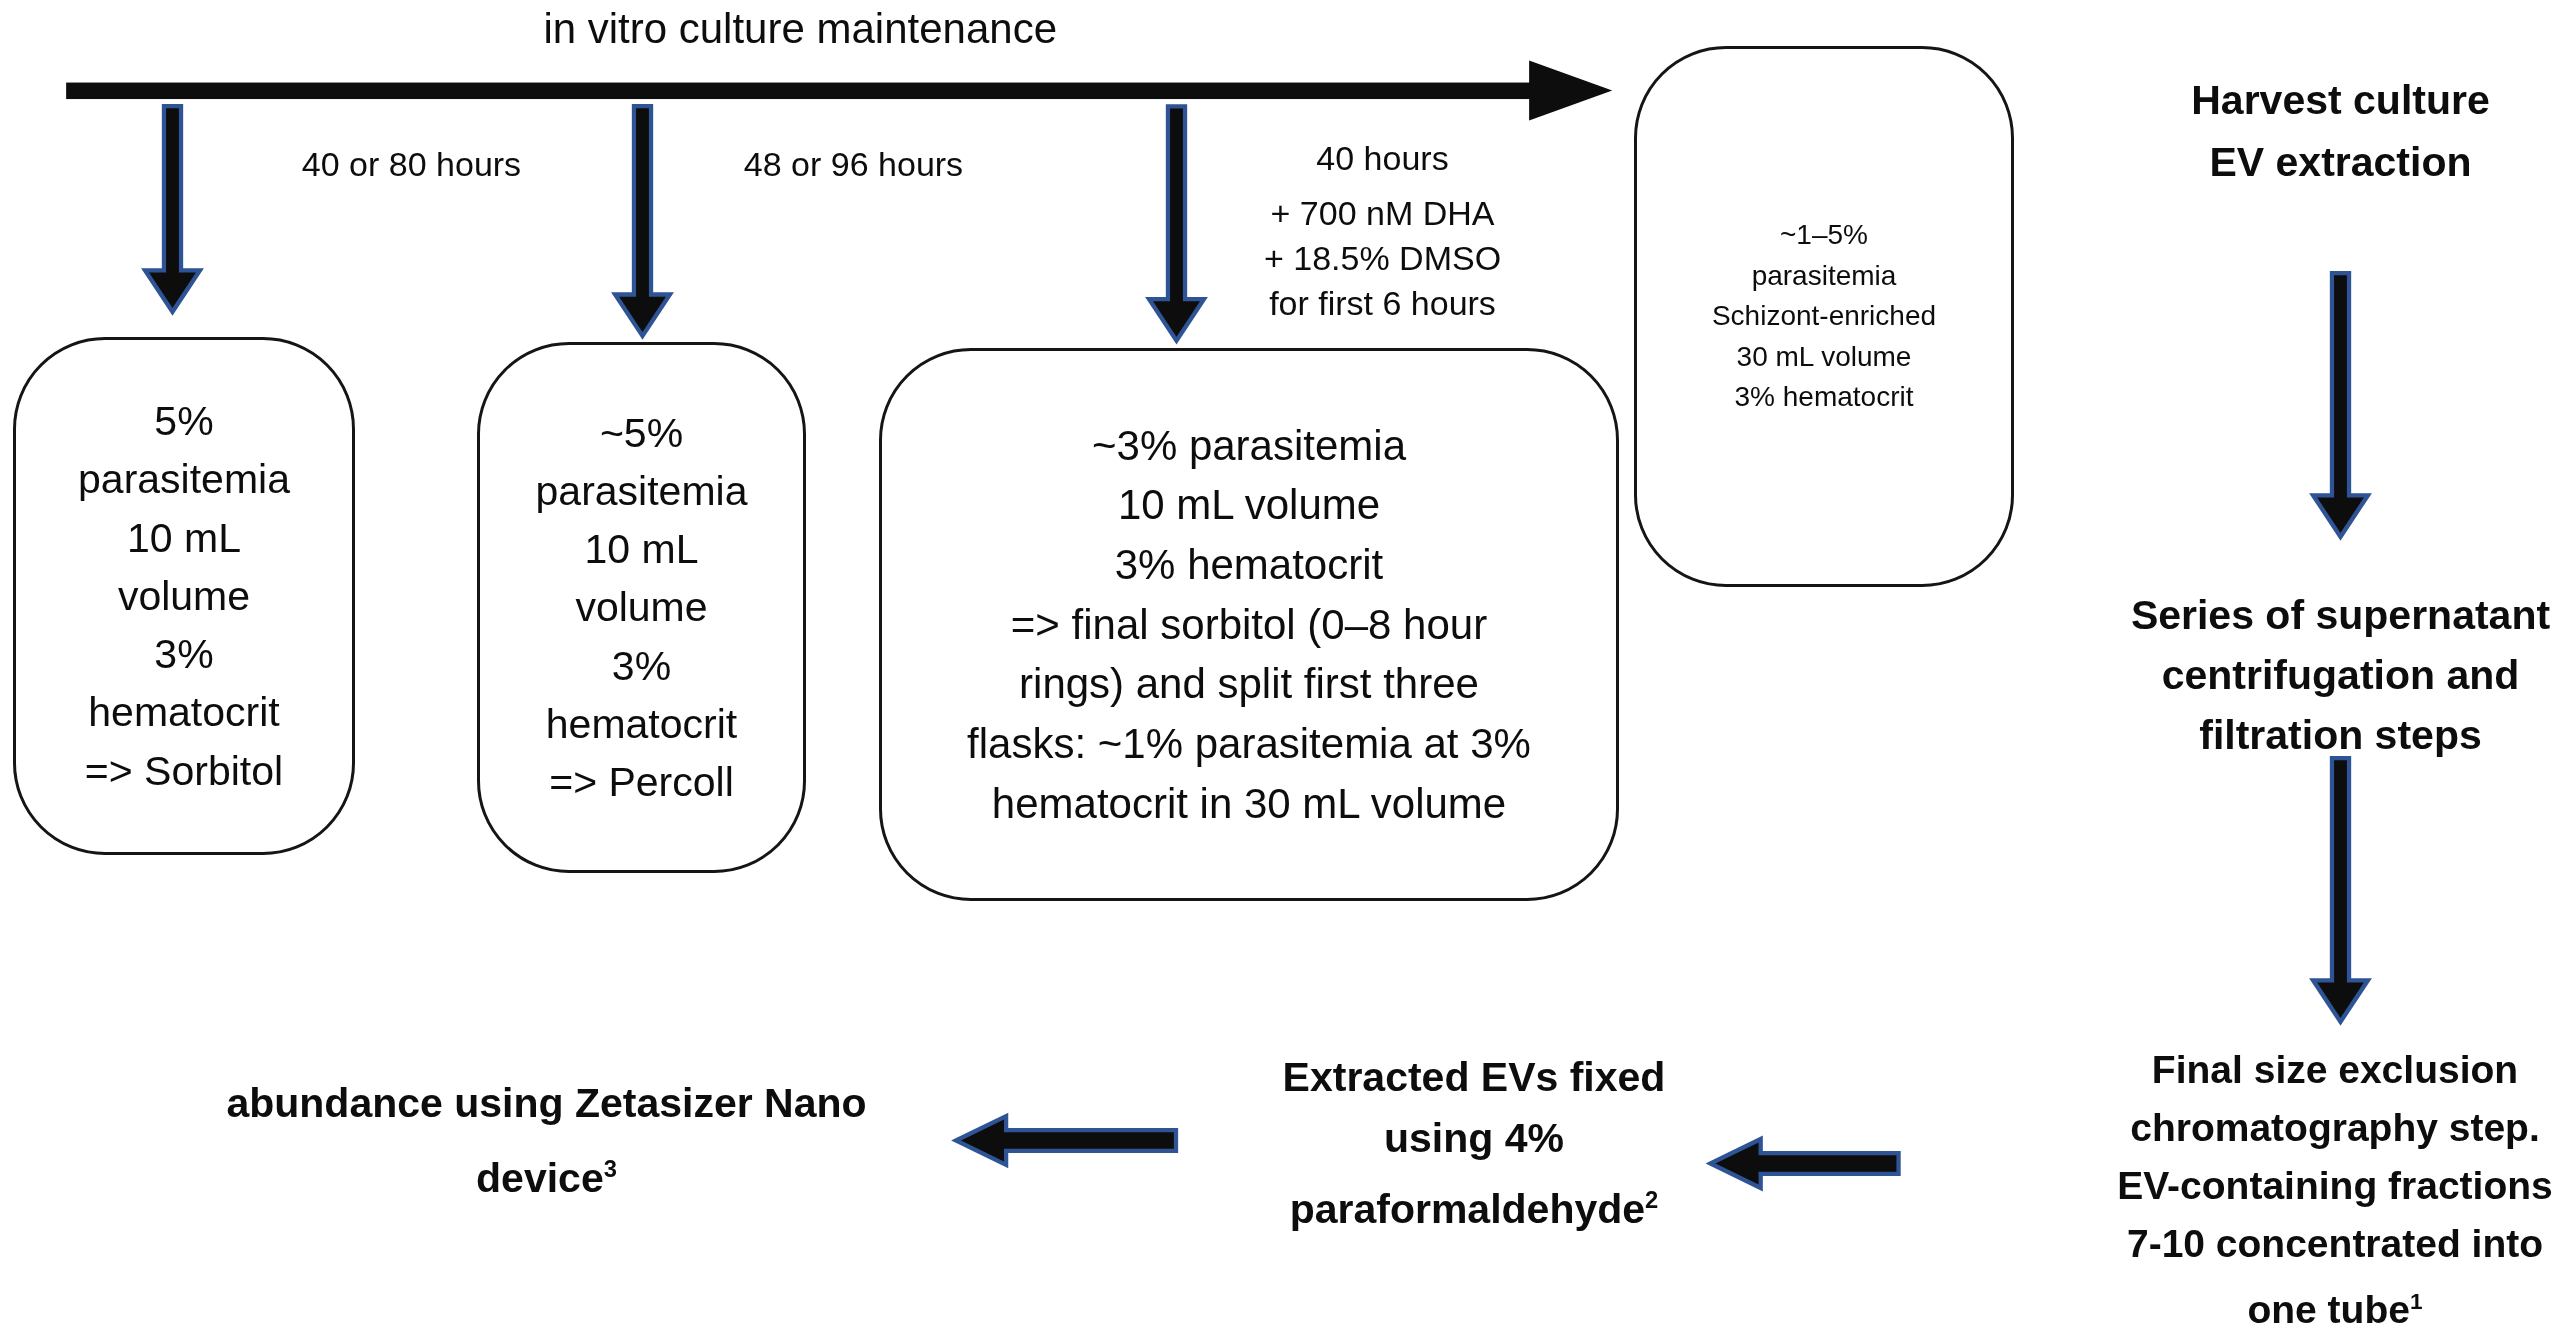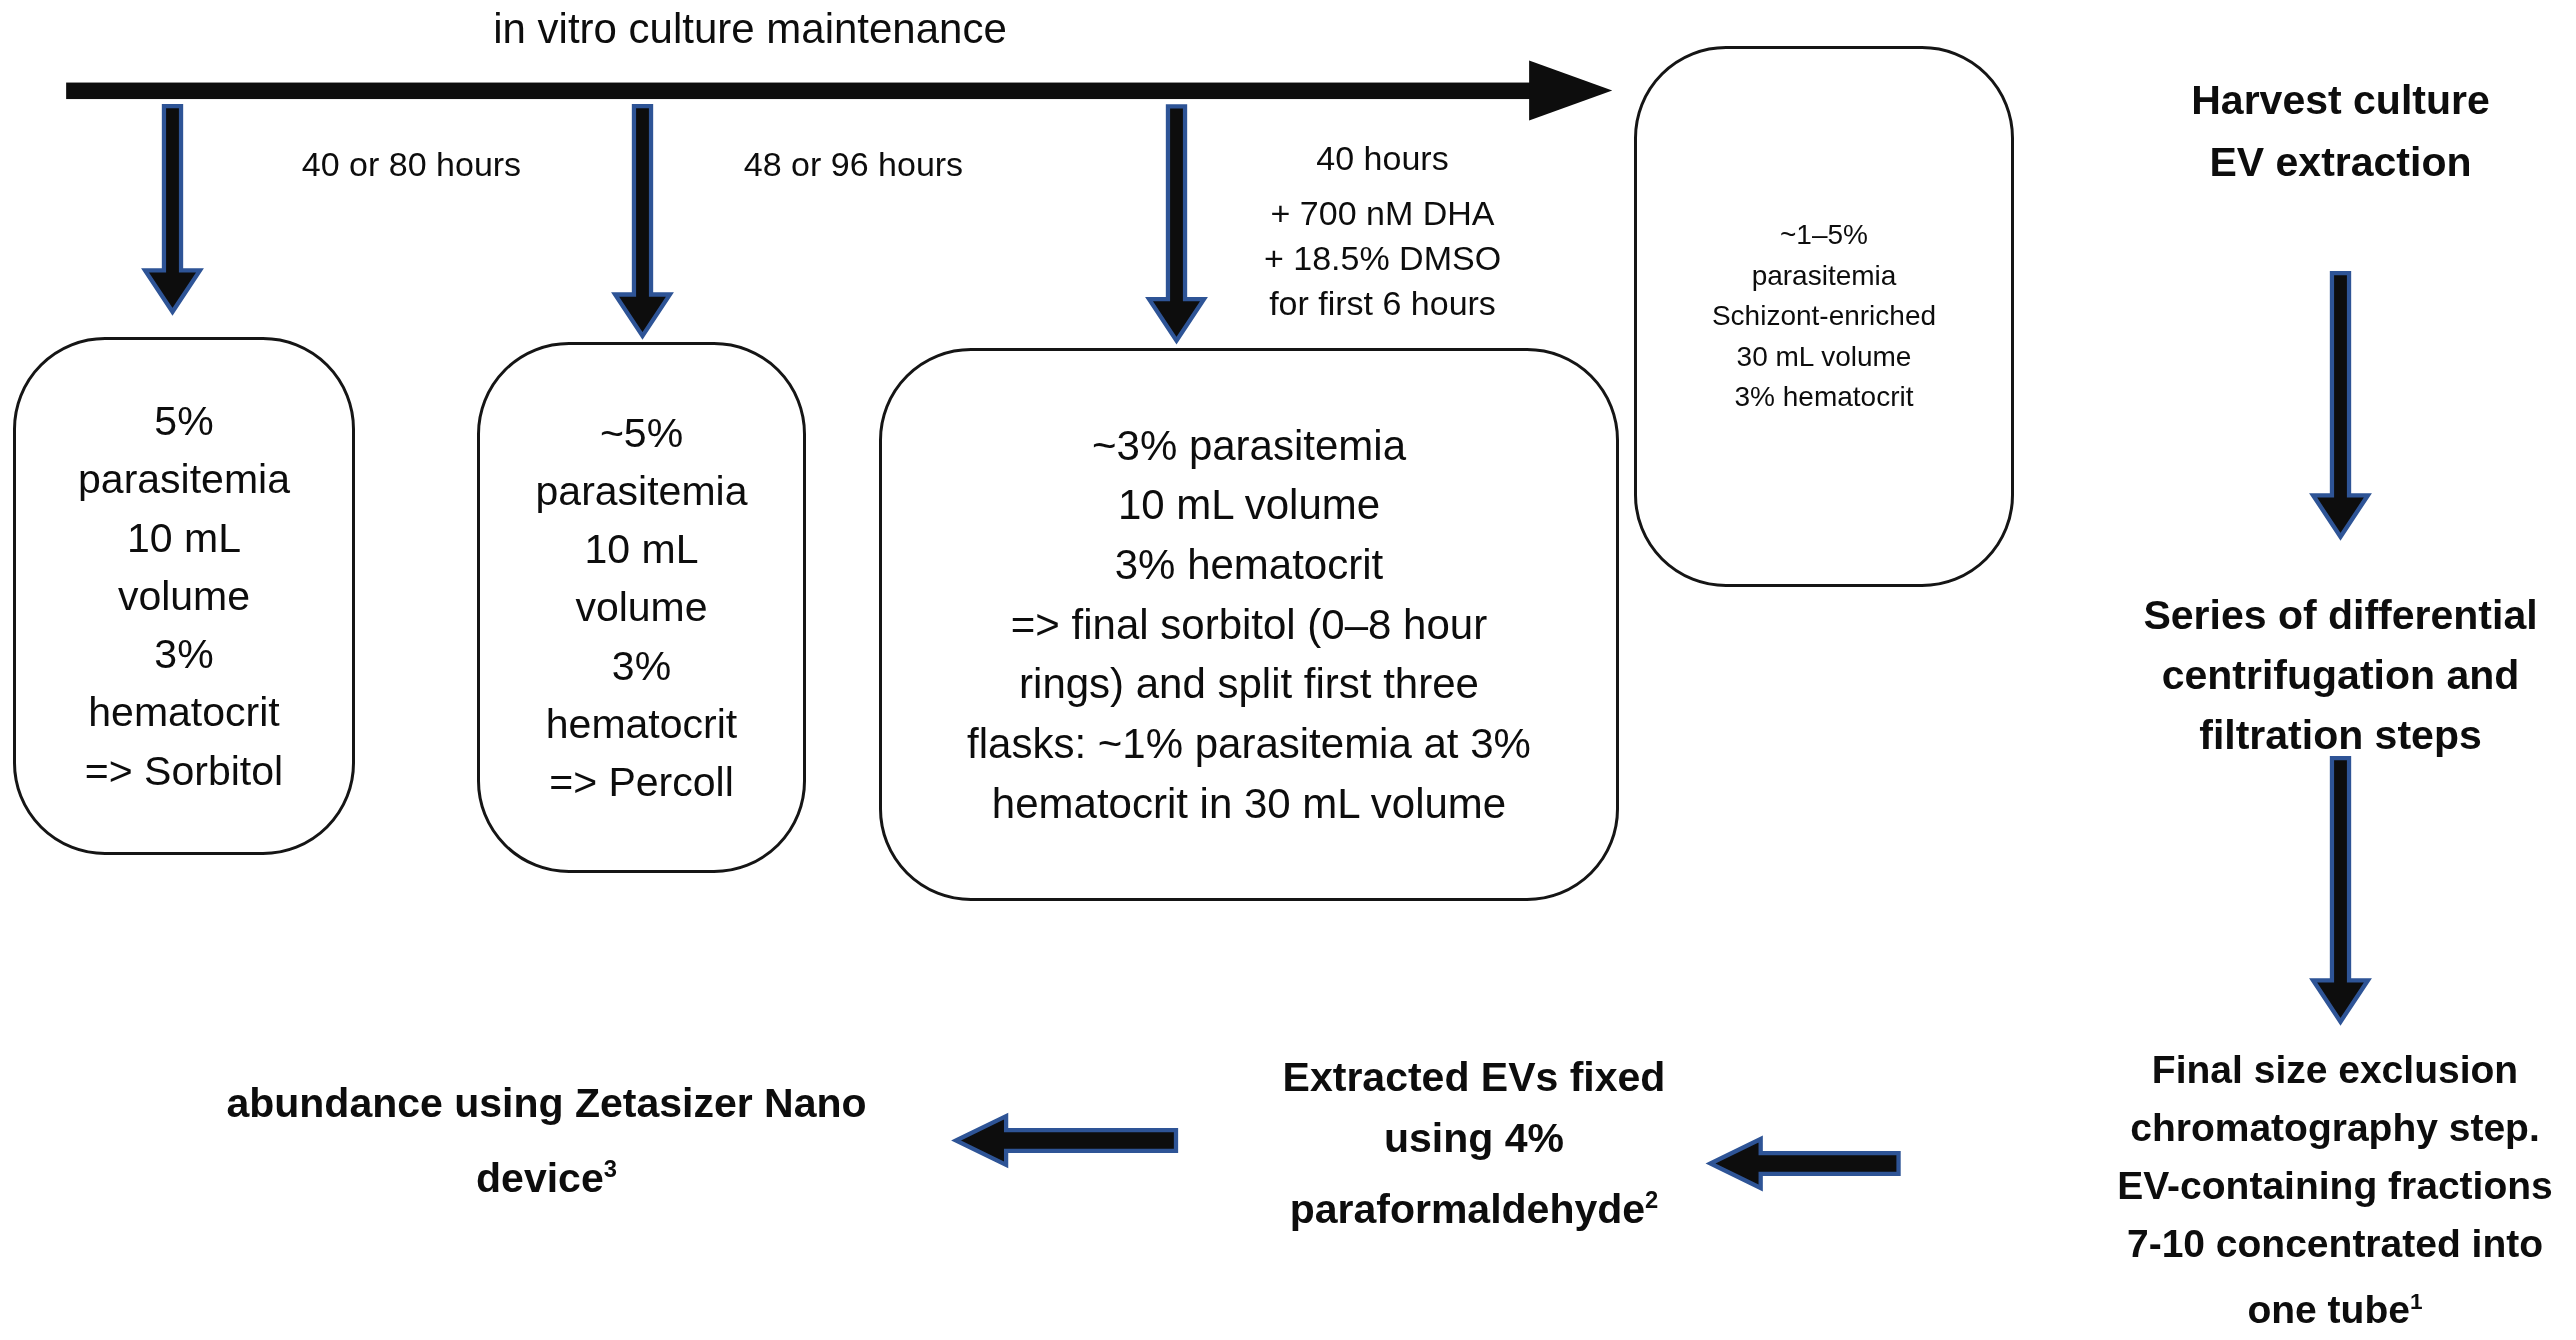--- a/index.html
+++ b/index.html
@@ -21,21 +21,21 @@
     background:var(--background);
     overflow:hidden;
   }
   .ln{white-space:nowrap;}
 
   
   .title{
     position:absolute;
     left:443px; top:4.9px; width:614px;
     font-size:42px;
-    text-align:center;
+    text-align:right;
     color:var(--ink);
   }
 
   
   svg{position:absolute;overflow:visible;}
   .arrow-glyph{
     fill:var(--ink);
     stroke:var(--arrow-outline);
     stroke-width:7;
     stroke-linejoin:miter;
@@ -171,21 +171,21 @@
   <div class="flow-text harvest">
     <div class="ln">Harvest culture</div>
     <div class="ln">EV extraction</div>
   </div>
 
   <svg class="flow-arrow-a" width="61" height="270" viewBox="0 0 100 440" aria-hidden="true">
     <polygon class="arrow-glyph" points="36,4 64,4 64,368 95,368 50,436 5,368 36,368"></polygon>
   </svg>
 
   <div class="flow-text centrifugation">
-    <div class="ln">Series of differential</div>
+    <div class="ln">Series of supernatant</div>
     <div class="ln">centrifugation and</div>
     <div class="ln">filtration steps</div>
   </div>
 
   <svg class="flow-arrow-b" width="61" height="270" viewBox="0 0 100 440" aria-hidden="true">
     <polygon class="arrow-glyph" points="36,4 64,4 64,368 95,368 50,436 5,368 36,368"></polygon>
   </svg>
 
   <div class="flow-text sec">
     <div class="ln">Final size exclusion</div>

